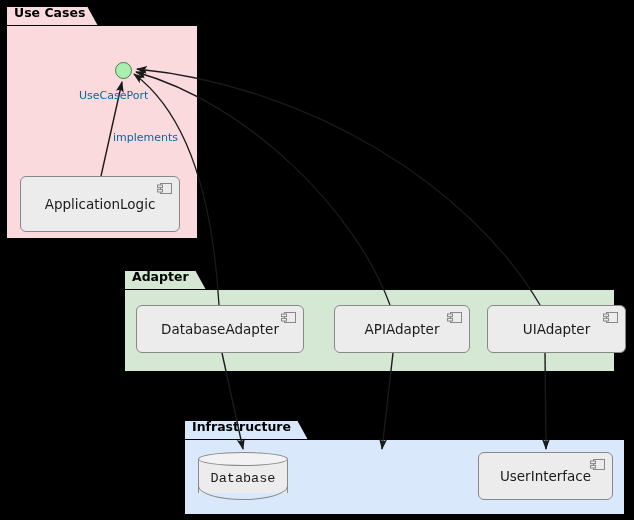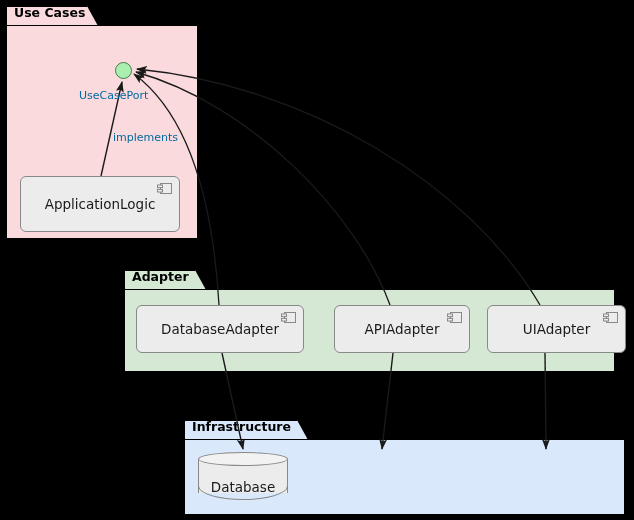--- a/index.html
+++ b/index.html
@@ -117,29 +117,30 @@
     height: 14px;
     border: 1px solid #888888;
     border-top: none;
     border-radius: 0 0 50% 50% / 0 0 100% 100%;
     box-sizing: border-box;
     background: transparent;
   }
   .db-label {
     position: absolute;
     left: 0;
-    top: 11px;
+    top: 2px;
     width: 100%;
     height: 100%;
     display: flex;
     align-items: center;
     justify-content: center;
     font-size: 13.5px;
     color: #1a1a1a;
     white-space: nowrap;
+    font-family: Liberation Mono, monospace;
   }
 
   
   .port-circle {
     position: absolute;
     width: 17px;
     height: 17px;
     border-radius: 50%;
     background: #AAEFAF;
     border: 1px solid #4b7a4e;
@@ -236,20 +237,28 @@
   <div class="component" style="left:487px; top:305px; width:139px; height:48px;">
     <span>UIAdapter</span>
     <svg class="comp-icon" viewBox="0 0 15 11">
       <rect x="3.5" y="0.5" width="11" height="10" fill="none" stroke="#888888" stroke-width="1"></rect>
       <rect x="0.5" y="2" width="5" height="2.6" fill="#ECECEC" stroke="#888888" stroke-width="1"></rect>
       <rect x="0.5" y="6.4" width="5" height="2.6" fill="#ECECEC" stroke="#888888" stroke-width="1"></rect>
     </svg>
   </div>
 
 
+  <div class="component" style="left:478px; top:452px; width:135px; height:48px;">
+    <span>UserInterface</span>
+    <svg class="comp-icon" viewBox="0 0 15 11">
+      <rect x="3.5" y="0.5" width="11" height="10" fill="none" stroke="#888888" stroke-width="1"></rect>
+      <rect x="0.5" y="2" width="5" height="2.6" fill="#ECECEC" stroke="#888888" stroke-width="1"></rect>
+      <rect x="0.5" y="6.4" width="5" height="2.6" fill="#ECECEC" stroke="#888888" stroke-width="1"></rect>
+    </svg>
+  </div>
 
   <div class="database" style="left:198px; top:452px; width:90px; height:48px;">
     <div class="db-body"></div>
     <div class="db-bottom"></div>
     <div class="db-top"></div>
     <div class="db-label">Database</div>
   </div>
 
 </div>
 

